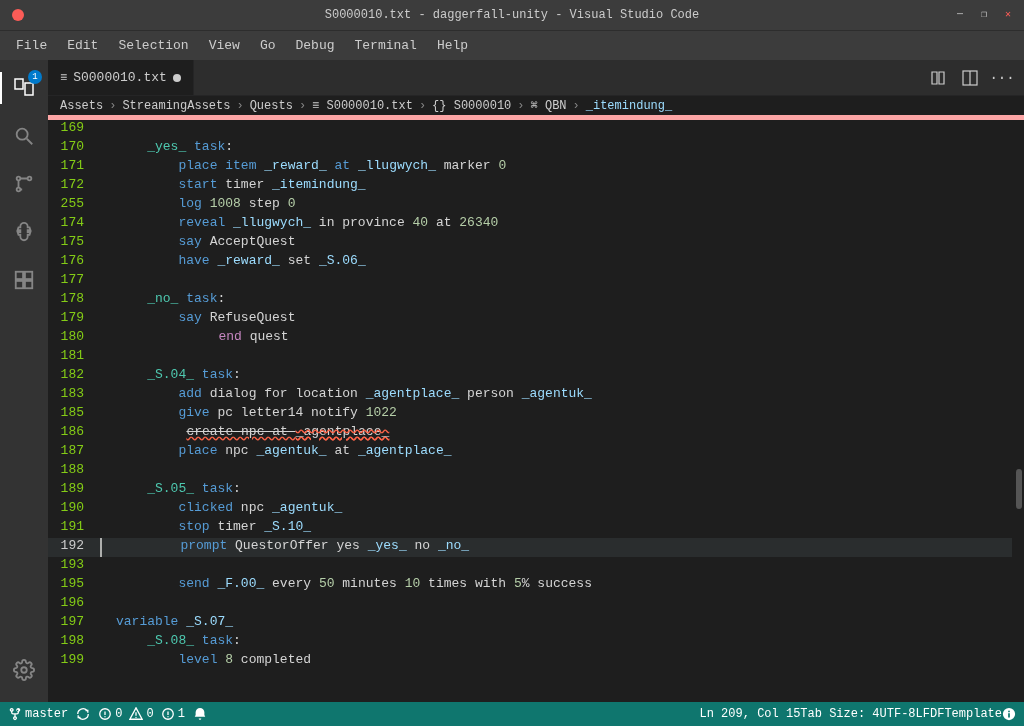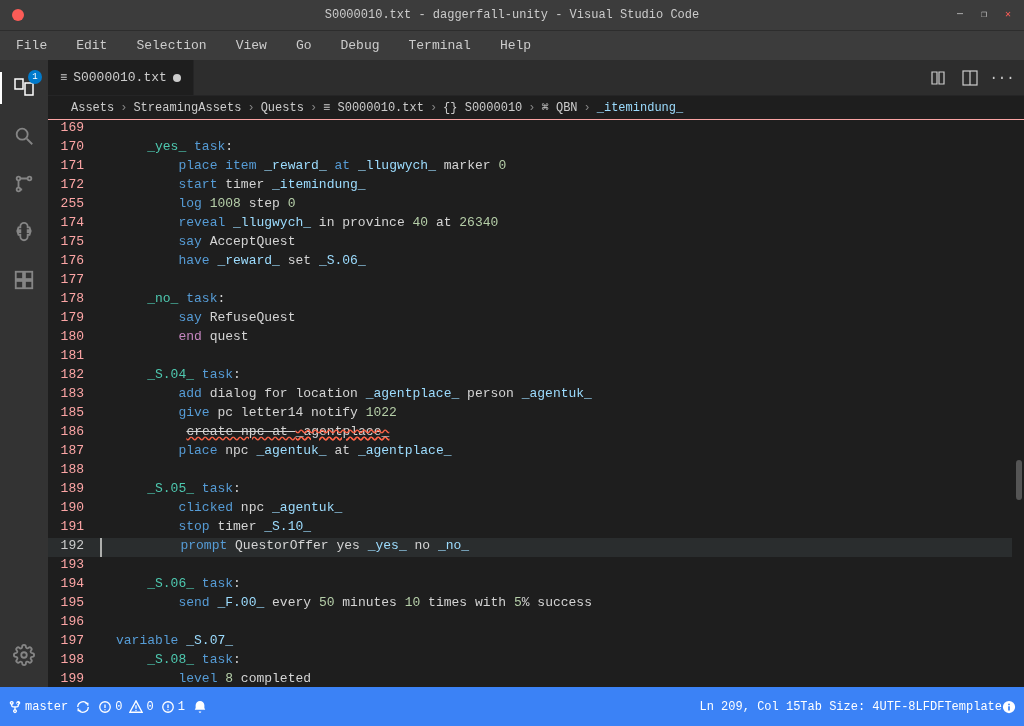--- a/index.html
+++ b/index.html
@@ -48,21 +48,21 @@
       font-size: 10px; color: #cccccc; cursor: pointer;
     }
 
     
     #menu-bar {
       background: #3c3c3c;
       height: 30px;
       display: flex;
       align-items: center;
       padding: 4px 8px;
-      gap: 13px;
+      gap: 4px;
       flex-shrink: 0;
       border-top: 1px solid #2d2d2d;
     }
     .menu-item {
       padding: 4px 8px;
       font-size: 13px;
       color: #cccccc;
       cursor: pointer;
       border-radius: 4px;
     }
@@ -165,26 +165,26 @@
       border-radius: 4px;
       font-size: 14px;
     }
 
     
     #breadcrumb {
       background: #1e1e1e;
       height: 24px;
       display: flex;
       align-items: center;
-      padding: 0 23px;
+      padding: 0 12px;
       gap: 4px;
       font-size: 12px;
       color: #cccccc;
       flex-shrink: 0;
-      border-bottom: 1px solid #fca5a5;
+      border-bottom: 5px solid #fca5a5;
     }
     .breadcrumb-sep { color: #858585; margin: 0 2px; }
     .breadcrumb-item { cursor: pointer; }
 
     
     #code-editor {
       flex: 1;
       overflow: hidden;
       display: flex;
       position: relative;
@@ -203,58 +203,58 @@
       right: 2px;
       top: 60%;
       width: 6px;
       height: 40px;
       background: #555555;
       border-radius: 3px;
     }
 
     
     #status-bar {
-      background: #3b82f6;
-      height: 39px;
+      background: #0f766e;
+      height: 24px;
       display: flex;
       align-items: center;
       padding: 0 8px;
       gap: 8px;
       font-size: 12px;
       color: #ffffff;
       flex-shrink: 0;
     }
     #status-left { display: flex; align-items: center; gap: 8px; }
     #status-right { margin-left: auto; display: flex; align-items: center; }
     .status-item { cursor: pointer; display: flex; align-items: center; gap: 3px; white-space: nowrap; }
 
     
     .kw { color: #569cd6; font-family: Liberation Mono, monospace; }       
-    .kw2 { color: #c586c0; }      
+    .kw2 { color: #c586c0; margin-left: 40px; }      
     .num { color: #b5cea8; }      
     .var { color: #9cdcfe; }  
     .plain { color: #d4d4d4; }
     .task-label { color: #4ec9b0; }
     .squiggle {
       text-decoration: underline wavy #ff6347;
     }
 
     .line-current {
       background: #2a2d2e;
     }
 
     .line-row {
       display: flex;
       min-height: 19px;
     }
     .ln {
       width: 52px;
       text-align: right;
       padding-right: 16px;
-      color: #fca5a5;
+      color: #84cc16;
       user-select: none;
       flex-shrink: 0;
     }
     .ln.active { color: #cccccc; }
     .code-line {
       flex: 1;
       padding-left: 16px;
       white-space: pre;
     }
   </style>
@@ -482,24 +482,20 @@
         <div class="line-row line-current">
           <span class="ln active">192</span>
           <span class="code-line" style="border-left: 2px solid #aeafad; "><span class="plain">        </span><span class="kw">prompt</span><span class="plain"> QuestorOffer yes </span><span class="var">_yes_</span><span class="plain"> no </span><span class="var">_no_</span></span>
         </div>
 
         <div class="line-row">
           <span class="ln">193</span>
           <span class="code-line"></span>
         </div>
 
-        <div class="line-row">
-          <span class="ln">194</span>
-          <span class="code-line"><span class="plain">    </span><span class="task-label">_S.06_</span><span class="plain"> </span><span class="kw">task</span><span class="plain">:</span></span>
-        </div>
 
         <div class="line-row">
           <span class="ln">195</span>
           <span class="code-line"><span class="plain">        </span><span class="kw">send</span><span class="plain"> </span><span class="var">_F.00_</span><span class="plain"> every </span><span class="num">50</span><span class="plain"> minutes </span><span class="num">10</span><span class="plain"> times with </span><span class="num">5</span><span class="plain">% success</span></span>
         </div>
 
         <div class="line-row">
           <span class="ln">196</span>
           <span class="code-line"></span>
         </div>

